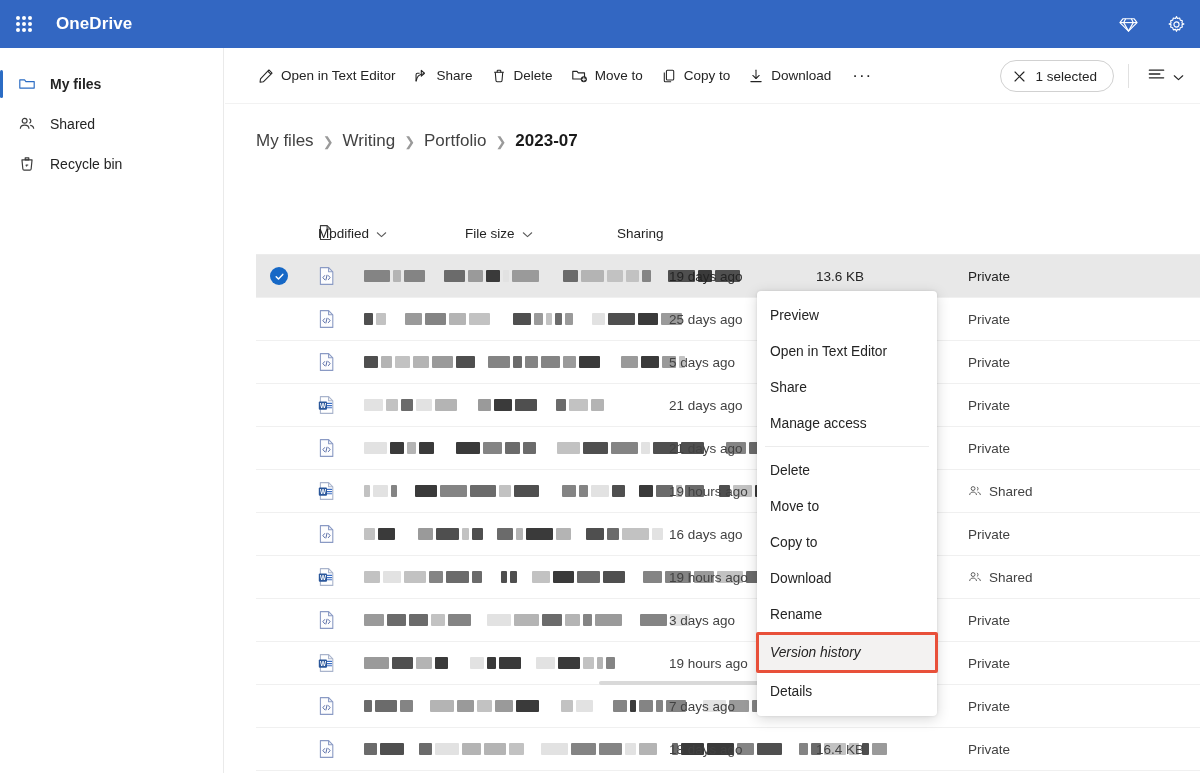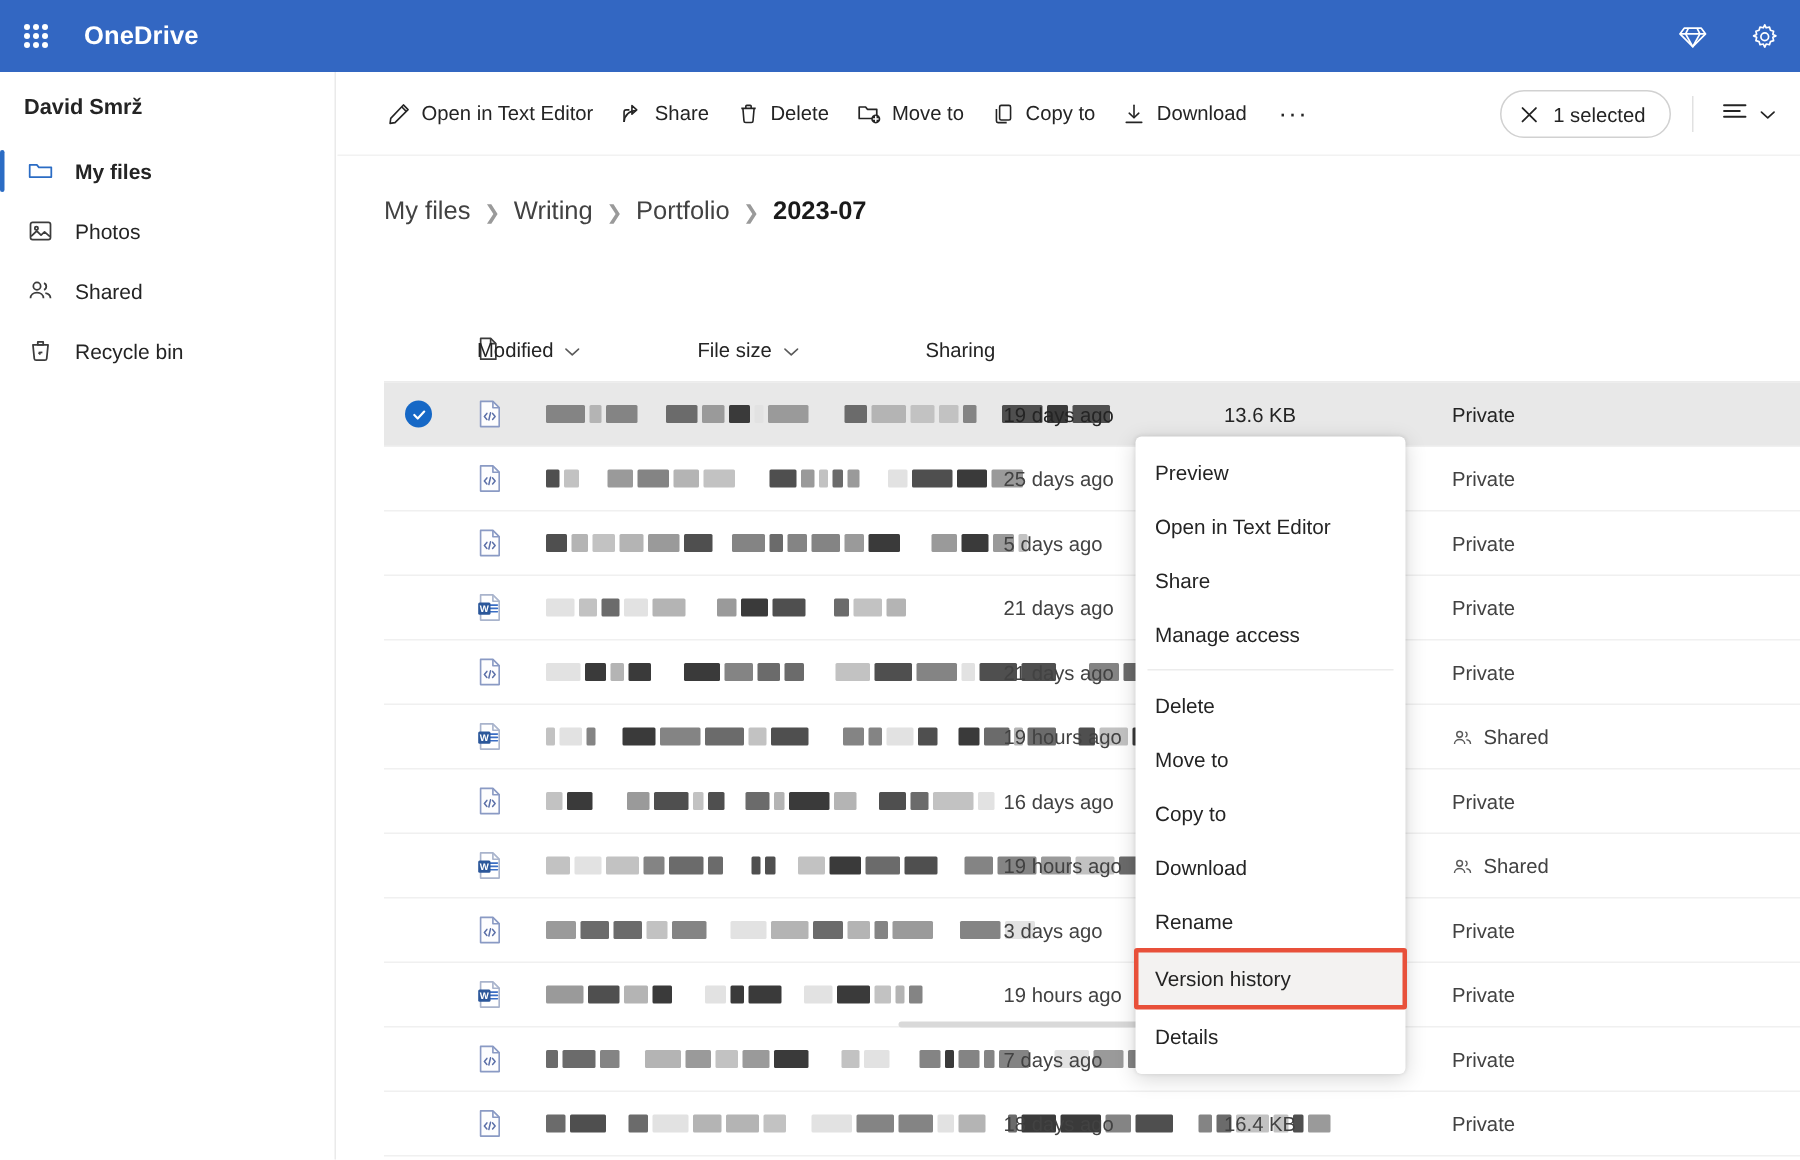--- a/index.html
+++ b/index.html
@@ -88,21 +88,21 @@
   .th-size { width: 152px; align-items: center; }
   .th-share { width: 120px; }
   .row { display: flex; align-items: center; height: 43px; border-bottom: 1px solid #f0f0f0; font-size: 13.5px; color: #424242; cursor: pointer; }
   .row.selected { background: #e8e8e8; color: #242424; }
   .cell-check { width: 46px; display: flex; align-items: center; justify-content: center; }
   .checkcircle { width: 18px; height: 18px; border-radius: 50%; background: #1668c6; display: flex; align-items: center; justify-content: center; }
   .cell-icon { width: 62px; display: flex; align-items: center; justify-content: flex-start; padding-left: 16px; }
   .cell-name { width: 305px; display: flex; align-items: center; }
   .cell-mod { width: 147px; }
   .cell-size { width: 152px; }
-  .cell-share { width: 120px; display: flex; align-items: flex-end; }
+  .cell-share { width: 120px; display: flex; align-items: flex-start; }
   .cell-share .sh-icon { margin-right: 7px; display: flex; }
   
   .redact { display: flex; align-items: center; gap: 3px; height: 13px; }
   .redact i { display: block; height: 12px; border-radius: 1px; }
   
   .ctxmenu {
     position: absolute; left: 757px; top: 291px; width: 180px;
     background: #fff; border-radius: 4px;
     box-shadow: 0 3px 14px rgba(0,0,0,.16), 0 0 3px rgba(0,0,0,.10);
     padding: 6px 0 7px 0; z-index: 50;
@@ -146,42 +146,31 @@
     <div class="topicon">
       <svg width="19" height="19" viewBox="0 0 20 20" fill="none" stroke="#ffffff" stroke-width="1.2">
         <circle cx="10" cy="10" r="2.7"></circle>
         <path d="M10 1.6l1 2.1 2.3-.5 .7 2.2 2.2.7-.5 2.3 2.1 1-2.1 1 .5 2.3-2.2.7-.7 2.2-2.3-.5-1 2.1-1-2.1-2.3.5-.7-2.2-2.2-.7.5-2.3-2.1-1 2.1-1-.5-2.3 2.2-.7.7-2.2 2.3.5z" stroke-linejoin="round"></path>
       </svg>
     </div>
   </div>
 </div>
 
 <div class="sidebar">
-  <div class="account">David Smrž</div>
 
   <div class="navitem active">
     <span class="nicon">
       <svg width="18" height="18" viewBox="0 0 20 20" fill="none" stroke="#2b6cc4" stroke-width="1.3" stroke-linejoin="round">
         <path d="M2 5.5h5.3l1.5 1.8H18v7.2H2z"></path>
       </svg>
     </span>
     <span>My files</span>
   </div>
 
 
-  <div class="navitem">
-    <span class="nicon">
-      <svg width="18" height="18" viewBox="0 0 20 20" fill="none" stroke="#3c3c3c" stroke-width="1.3" stroke-linejoin="round">
-        <rect x="2.6" y="3.6" width="14.8" height="12.8" rx="1.6"></rect>
-        <circle cx="7" cy="8" r="1.2"></circle>
-          <path d="M3 14l4.2-4 3.2 3 2.6-2.4 4 3.6"></path>
-      </svg>
-    </span>
-    <span>Photos</span>
-  </div>
 
   <div class="navitem">
     <span class="nicon">
       <svg width="18" height="18" viewBox="0 0 20 20" fill="none" stroke="#3c3c3c" stroke-width="1.3">
         <circle cx="7.4" cy="6.4" r="2.7"></circle>
           <path d="M2.6 15.4c0-2.6 2.2-4.2 4.8-4.2s4.8 1.6 4.8 4.2"></path>
         <path d="M12.6 4.2a2.7 2.7 0 0 1 0 5"></path>
           <path d="M13.6 11.5c2.2.3 3.8 1.8 3.8 3.9"></path>
       </svg>
     </span>
@@ -863,19 +852,19 @@
     </div>
     <div class="mi">
       <span>Copy to</span>
     </div>
     <div class="mi">
       <span>Download</span>
     </div>
     <div class="mi">
       <span>Rename</span>
     </div>
-    <div class="mi highlight" style="border-color: rgb(232, 80, 58);">
+    <div class="mi highlight" style="border-color: rgb(232, 80, 58); font-style: italic;">
       <span>Version history</span>
     </div>
     <div class="mi">
       <span>Details</span>
     </div>
   </div>
 
 </body></html>

